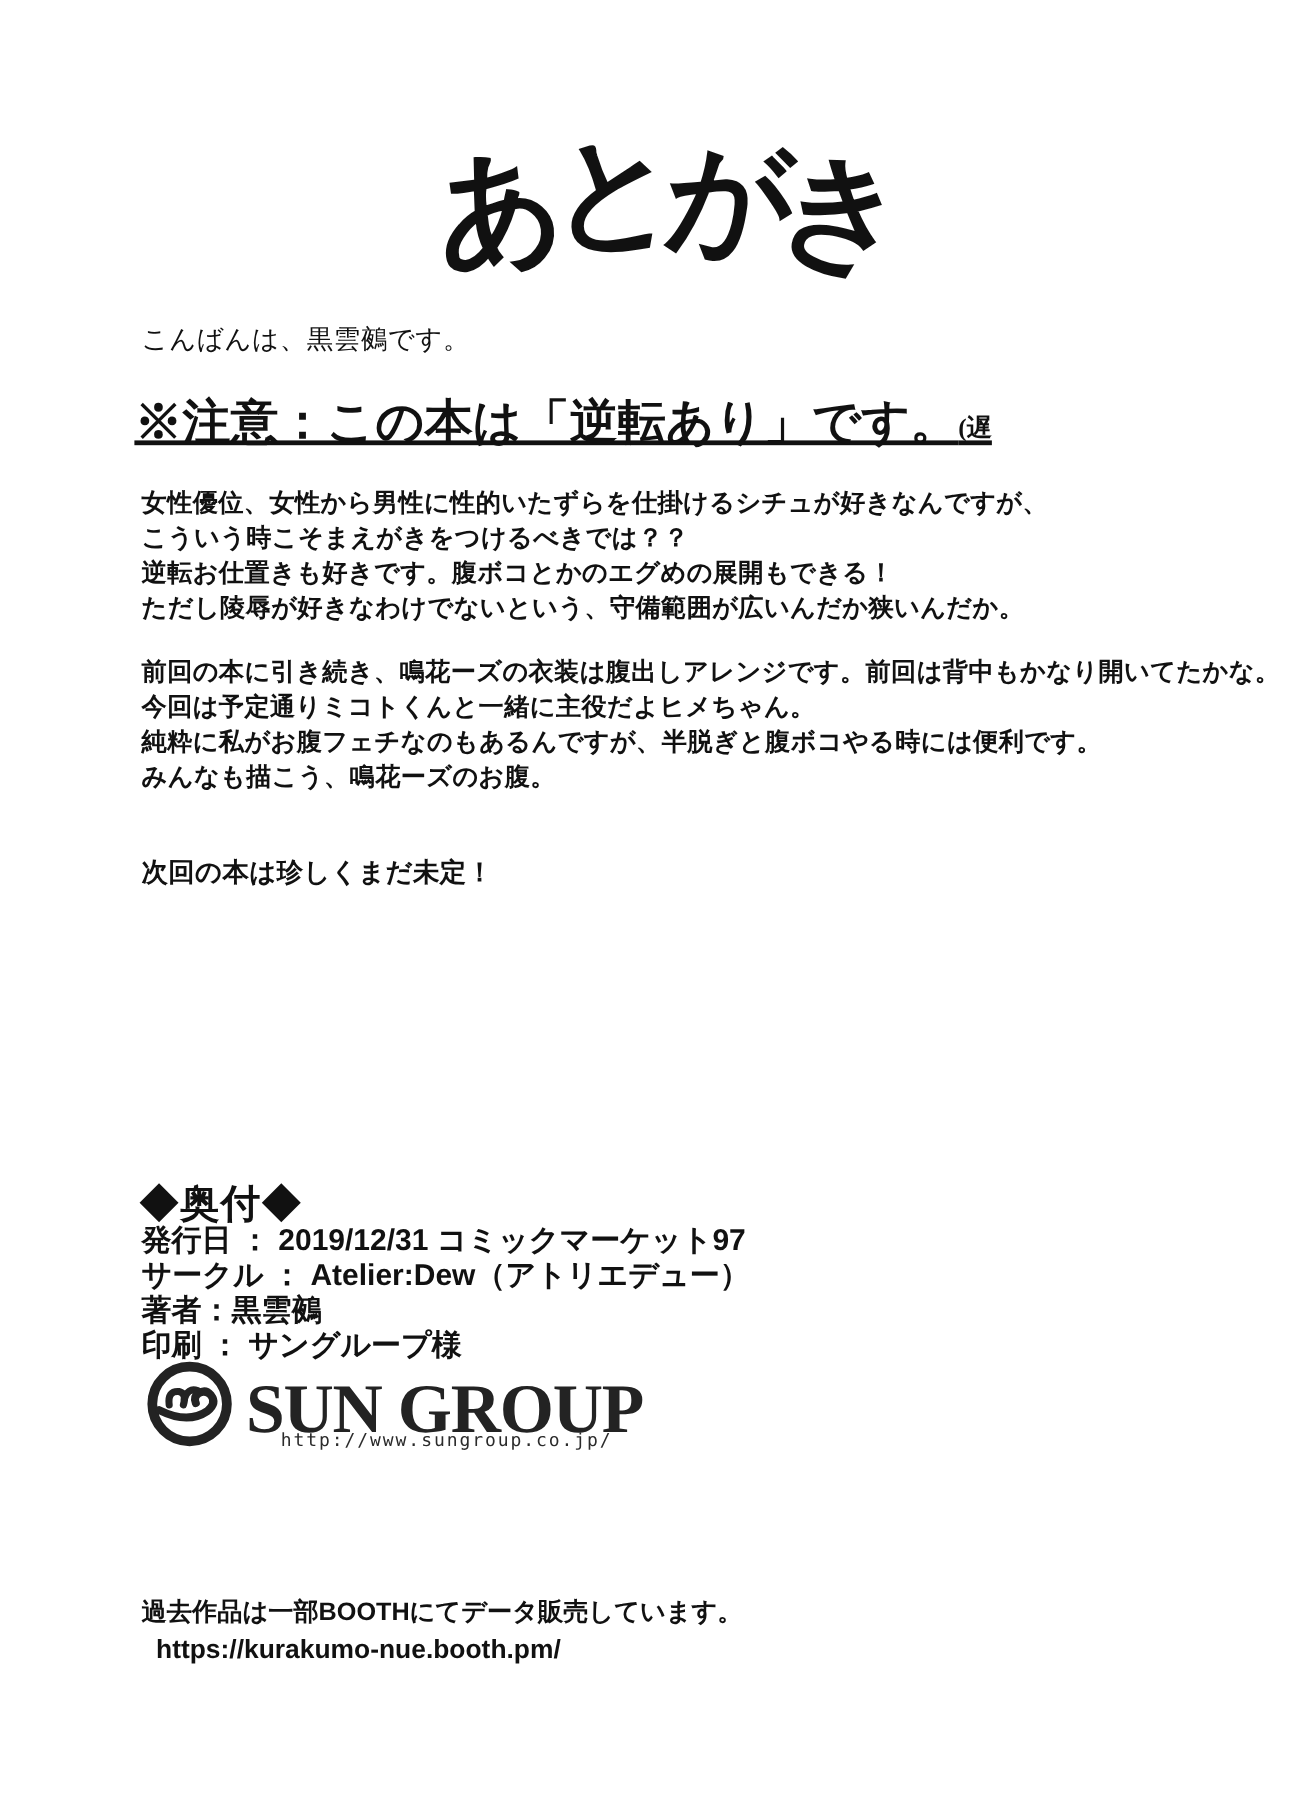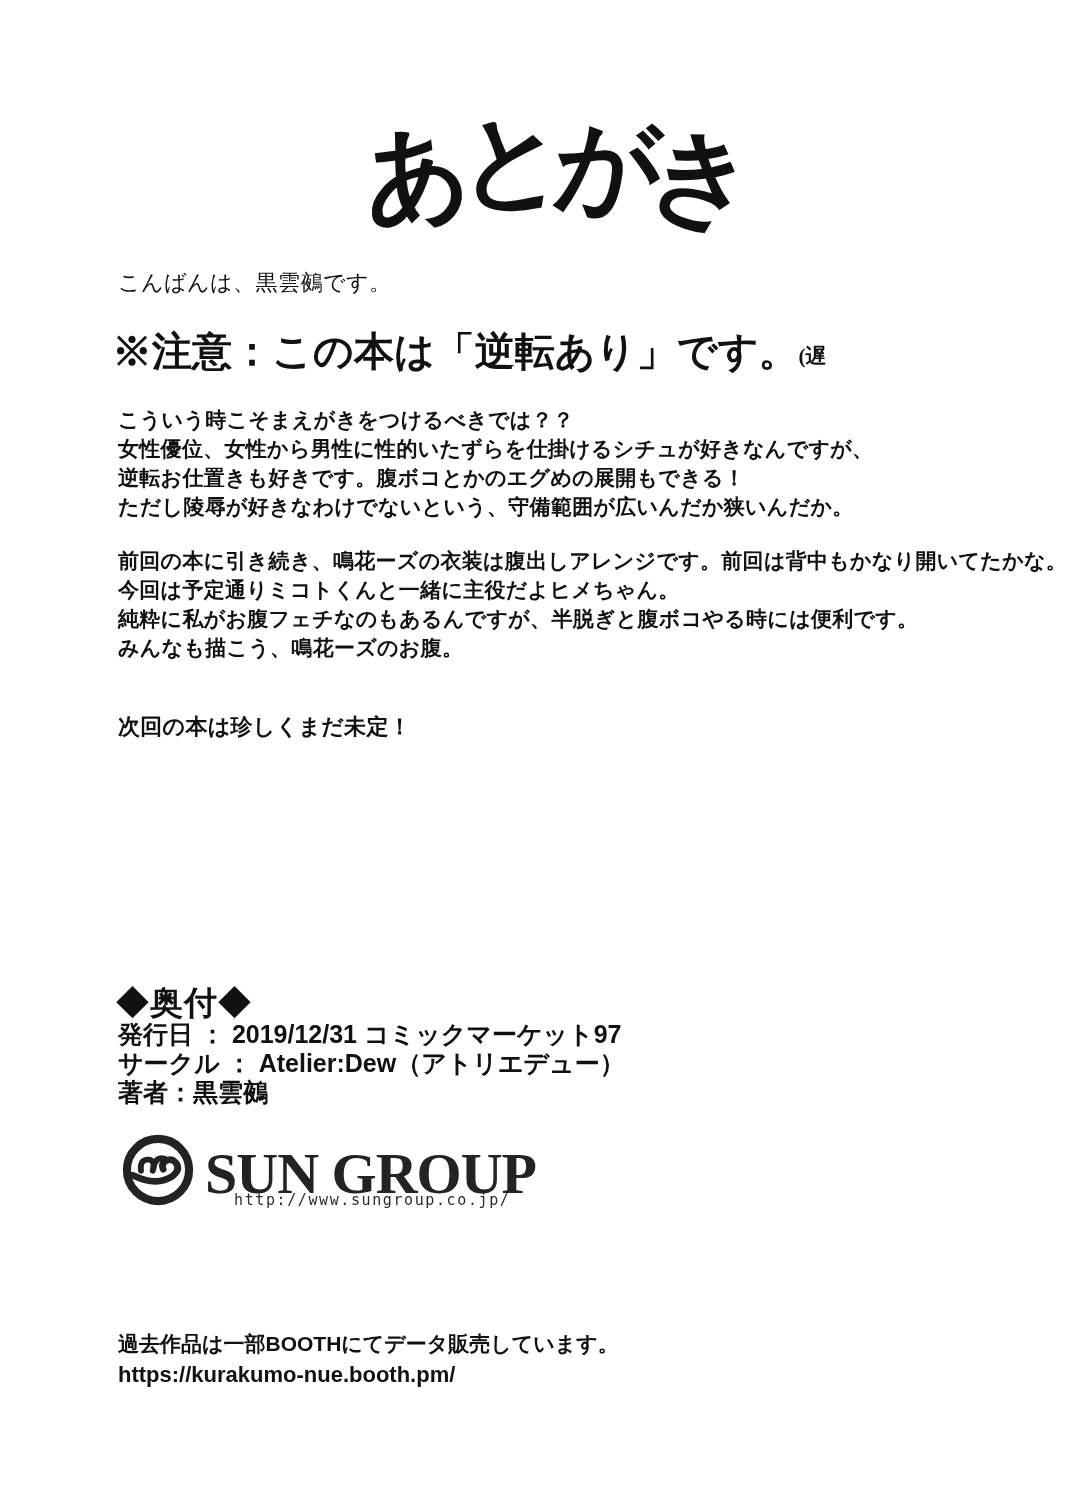--- a/index.html
+++ b/index.html
@@ -41,20 +41,21 @@
 
   
   .notice {
     top: 326px;
     left: 112px;
     font-family: "Liberation Serif", serif;
     font-size: 40px;
     font-weight: 700;
     line-height: 52px;
     white-space: nowrap;
+    text-decoration: underline;
   }
   .notice .aside {
     font-size: 21px;
     font-weight: 700;
     vertical-align: 2px;
   }
 
   .para {
     left: 118px;
     font-size: 21px;
@@ -119,57 +120,58 @@
 
   
   .shop {
     top: 1328px;
     left: 118px;
     font-size: 21px;
     font-weight: 600;
     line-height: 31px;
     white-space: nowrap;
   }
-  .shop .shop-url { font-size: 22px; }
+  .shop .shop-url { font-size: 22px; margin-left: 12px; }
 </style>
 </head>
 <body>
 
 <div class="page">
 
   <div class="abs title" id="title"><span class="ch" style="transform: rotate(-7deg) translateY(8px);">あ</span><span class="ch" style="transform: rotate(-2deg) translateY(-6px);">と</span><span class="ch" style="transform: rotate(4deg) translateY(0px);">が</span><span class="ch" style="transform: rotate(8deg) translateY(10px);">き</span></div>
 
   <div class="abs greeting">こんばんは、黒雲鵺です。</div>
 
   <div class="abs notice">
     <span>※注意：この本は「逆転あり」です。</span><span class="aside">(遅</span>
   </div>
 
   <div class="abs para para1">
+    <div>女性優位、女性から男性に性的いたずらを仕掛けるシチュが好きなんですが、</div>
     <div>こういう時こそまえがきをつけるべきでは？？</div>
-    <div>女性優位、女性から男性に性的いたずらを仕掛けるシチュが好きなんですが、</div>
     <div>逆転お仕置きも好きです。腹ボコとかのエグめの展開もできる！</div>
     <div>ただし陵辱が好きなわけでないという、守備範囲が広いんだか狭いんだか。</div>
   </div>
 
   <div class="abs para para2">
     <div>前回の本に引き続き、鳴花ーズの衣装は腹出しアレンジです。前回は背中もかなり開いてたかな。</div>
     <div>今回は予定通りミコトくんと一緒に主役だよヒメちゃん。</div>
     <div>純粋に私がお腹フェチなのもあるんですが、半脱ぎと腹ボコやる時には便利です。</div>
     <div>みんなも描こう、鳴花ーズのお腹。</div>
   </div>
 
   <div class="abs para para3">次回の本は珍しくまだ未定！</div>
 
   <div class="abs colophon-heading">◆奥付◆</div>
 
   <div class="abs colophon-rows">
     <div>発行日 ： 2019/12/31 コミックマーケット97</div>
     <div>サークル ： Atelier:Dew（アトリエデュー）</div>
     <div>著者：黒雲鵺</div>
+    <div>印刷 ： サングループ様</div>
   </div>
 
   <svg class="abs logo-emblem" viewBox="0 0 100 100">
     <circle cx="50" cy="50" r="42" fill="none" stroke="#232323" stroke-width="11"></circle>
     <path d="M16 57 Q48 73 70 58 Q81 49 74 40 Q68 33 60 38 Q54 42 57 49" fill="none" stroke="#232323" stroke-width="9" stroke-linecap="round"></path>
     <path d="M27 51 Q25 35 38 36 Q47 38 43 51" fill="none" stroke="#232323" stroke-width="8" stroke-linecap="round"></path>
     <path d="M44 45 Q48 31 59 35" fill="none" stroke="#232323" stroke-width="8" stroke-linecap="round"></path>
   </svg>
 
   <div class="abs logo-name">SUN GROUP</div>

